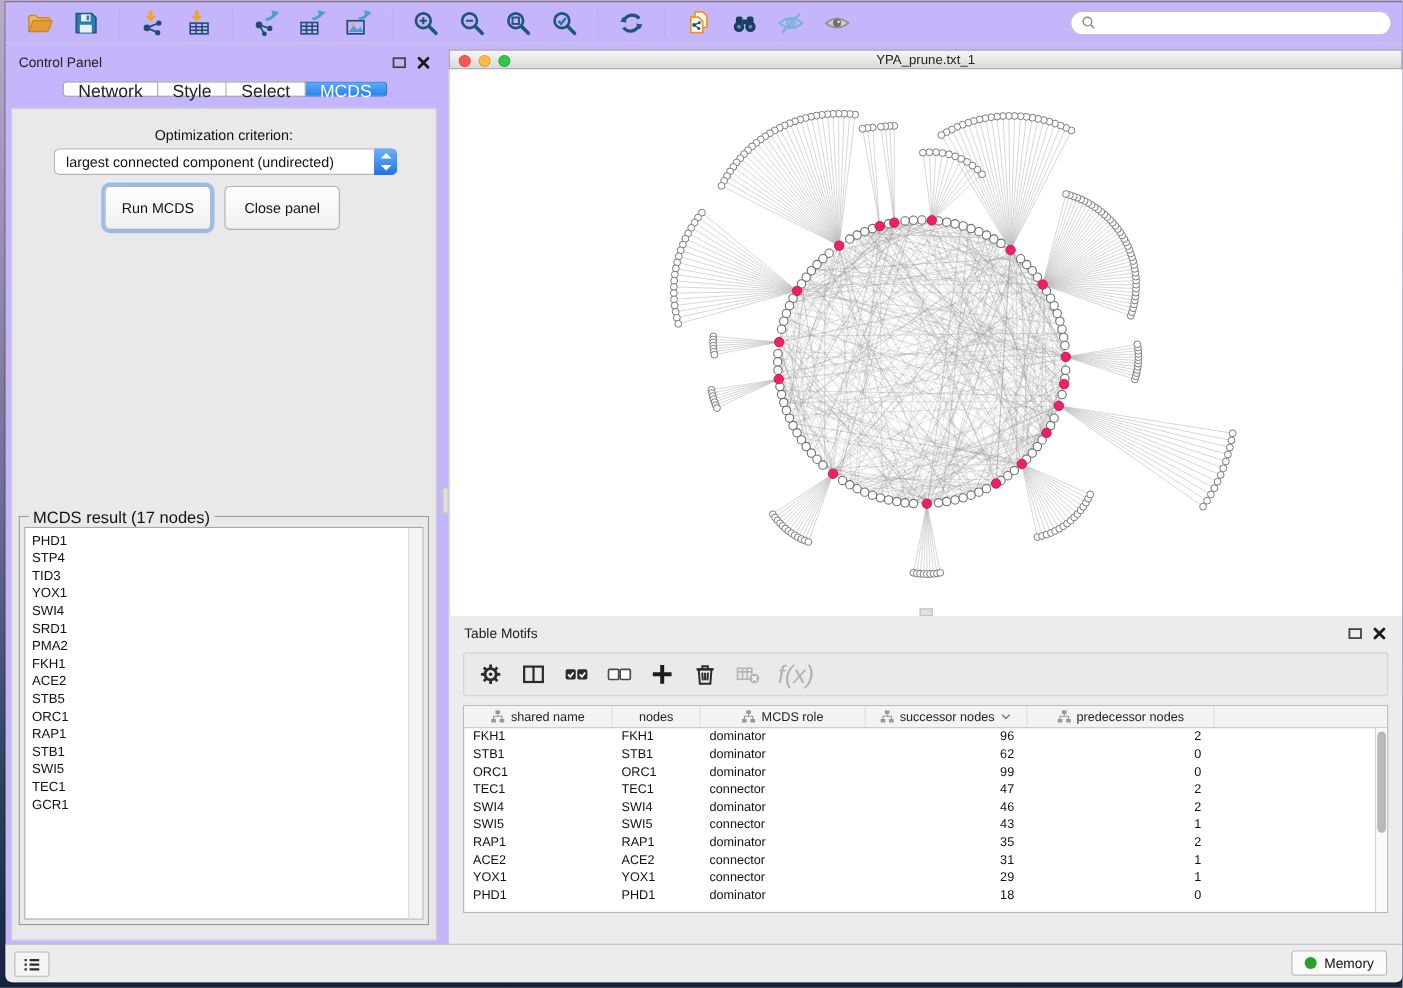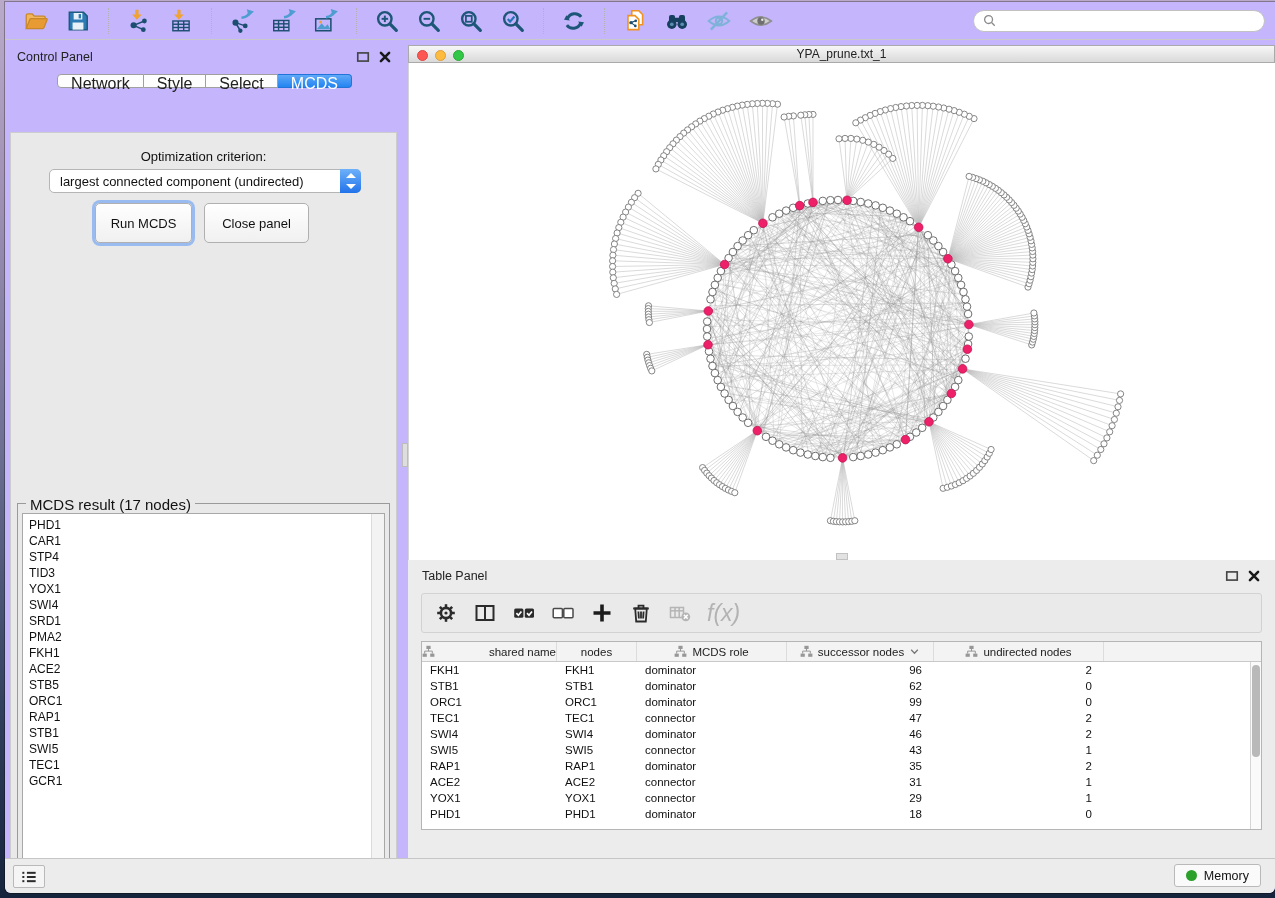--- a/index.html
+++ b/index.html
@@ -30,21 +30,21 @@
   .panel-ctl { margin-left:auto; width:16px; height:14px; cursor:pointer; }
   .panel-ctl + .panel-ctl { margin-left:6px; }
   .panel-ctl svg { width:14px; height:14px; }
   .cp-tabs { position:absolute; top:31px; left:0; width:100%; display:flex; justify-content:center; }
   .tab { height:14px; line-height:18px; padding:0 13px; font-size:16px; background:#fdfdfd;
          border:1px solid #9f9f9f; border-left:none; cursor:pointer; color:#222; }
   .tab:first-child { border-left:1px solid #9f9f9f; border-radius:4px 0 0 4px; }
   .tab:last-child { border-radius:0 4px 4px 0; }
   .tab.active { background:linear-gradient(#5fa9f8,#2384f2); border-color:#2274d8; color:#fff; }
   .cp-inner { position:absolute; left:5px; top:55px; width:387px; height:757px;
-              background:#e9e9e9; border:1px solid #cdcdcd;margin-top:34px; }
+              background:#e9e9e9; border:1px solid #cdcdcd; }
   .opt-label { position:absolute; top:16px; left:0; width:100%; text-align:center; font-size:13px; color:#111; }
   .dropdown { position:absolute; top:36px; left:38px; width:312px; height:24px; background:#fff;
               border:1px solid #b5b5b5; border-radius:5px; display:flex; align-items:center; cursor:pointer; }
   .dropdown .dd-text { flex:1; font-size:13px; padding-left:10px; color:#111; white-space:nowrap; overflow:hidden; }
   .dd-stepper { width:21px; height:24px; margin:-1px -1px -1px 0; border-radius:0 5px 5px 0;
                 background:linear-gradient(#6eb1f9,#2173ea); position:relative; }
   .dd-stepper:before, .dd-stepper:after { content:""; position:absolute; left:5.5px; border-left:5px solid transparent; border-right:5px solid transparent; }
   .dd-stepper:before { top:4px; border-bottom:5px solid #fff; }
   .dd-stepper:after { bottom:4px; border-top:5px solid #fff; }
   .btn-row { position:absolute; top:70px; left:0; width:100%; height:24px; }
@@ -317,21 +317,20 @@
       </div>
       <div class="btn-row">
         <button class="mac-btn btn-run">Run MCDS</button>
         <button class="mac-btn btn-close">Close panel</button>
       </div>
       <div class="group-box">
         <span class="group-legend">MCDS result (17 nodes)</span>
         <div class="mcds-list">
           <div class="list-scroll"></div>
         <div class="list-item">PHD1</div>
-            <div class="list-item">CAR1</div>
             <div class="list-item">STP4</div>
             <div class="list-item">TID3</div>
             <div class="list-item">YOX1</div>
             <div class="list-item">SWI4</div>
             <div class="list-item">SRD1</div>
             <div class="list-item">PMA2</div>
             <div class="list-item">FKH1</div>
             <div class="list-item">ACE2</div>
             <div class="list-item">STB5</div>
             <div class="list-item">ORC1</div>
@@ -1313,21 +1312,21 @@
             <circle cx="542.4" cy="330.5" r="4.3" fill="#ee2168" stroke="#c01457" stroke-width="0.8"></circle>
             <circle cx="496.5" cy="376.6" r="4.3" fill="#ee2168" stroke="#c01457" stroke-width="0.8"></circle>
           </g>
         </svg>
       <div class="net-grab"></div>
     </div>
   </div>
 
   <div class="tp">
     <div class="tp-titlebar">
-      <span>Table Panel</span>
+      <span>Table Motifs</span>
       <span class="panel-ctl"><svg viewBox="0 0 12 12">
             <rect x="1.5" y="2.5" width="9" height="7" fill="none" stroke="#444" stroke-width="1.4"></rect>
           </svg></span>
       <span class="panel-ctl"><svg viewBox="0 0 12 12">
             <path d="M2.5 2.5 L9.5 9.5 M9.5 2.5 L2.5 9.5" stroke="#1a1a1a" stroke-width="2.2" stroke-linecap="round"></path>
           </svg></span>
     </div>
     <div class="tp-toolbar">
         <button class="tp-tool">
           <svg viewBox="0 0 24 24">
@@ -1397,21 +1396,21 @@
               <line x1="11.2" y1="6.5" x2="11.2" y2="16.5"></line>
             </g>
             <circle cx="17.8" cy="15.8" r="4.4" fill="#b5b5b5"></circle>
             <path d="M15.9 13.9 l3.8 3.8 M19.7 13.9 l-3.8 3.8" stroke="#fff" stroke-width="1.5"></path>
           </svg>
         </button>
         <span class="fx-label">f(x)</span>
       </div>
     <div class="table-wrap">
       <div class="tbl-header">
-          <div class="th" style="width: 135px; justify-content: space-between;">
+          <div class="th" style="width: 135px;">
             <svg class="tree" viewBox="0 0 13 13">
               <g fill="#979797">
                 <rect x="4.4" y="0.8" width="4.2" height="3.2"></rect>
                 <rect x="0.6" y="8.6" width="4.2" height="3.2"></rect>
                 <rect x="8.2" y="8.6" width="4.2" height="3.2"></rect>
               </g>
               <path d="M6.5 4 v2.1 M2.7 8.6 V6.1 h7.6 v2.5" fill="none" stroke="#979797" stroke-width="1"></path>
             </svg>
             <span>shared name</span>
           </div>
@@ -1445,21 +1444,21 @@
           </div>
           <div class="th" style="width: 170px;">
             <svg class="tree" viewBox="0 0 13 13">
               <g fill="#979797">
                 <rect x="4.4" y="0.8" width="4.2" height="3.2"></rect>
                 <rect x="0.6" y="8.6" width="4.2" height="3.2"></rect>
                 <rect x="8.2" y="8.6" width="4.2" height="3.2"></rect>
               </g>
               <path d="M6.5 4 v2.1 M2.7 8.6 V6.1 h7.6 v2.5" fill="none" stroke="#979797" stroke-width="1"></path>
             </svg>
-            <span>undirected nodes</span>
+            <span>predecessor nodes</span>
           </div>
           <div class="th" style="flex: 1 1 0%; border-right: none;"></div>
         </div>
       <div class="tbl-body">
           <div class="tr">
             <div class="td txt" style="width: 135px;">FKH1</div>
             <div class="td txt" style="width: 80px;">FKH1</div>
             <div class="td txt" style="width: 150px;">dominator</div>
             <div class="td num" style="width: 147px;">96</div>
             <div class="td num" style="width: 170px;">2</div>

